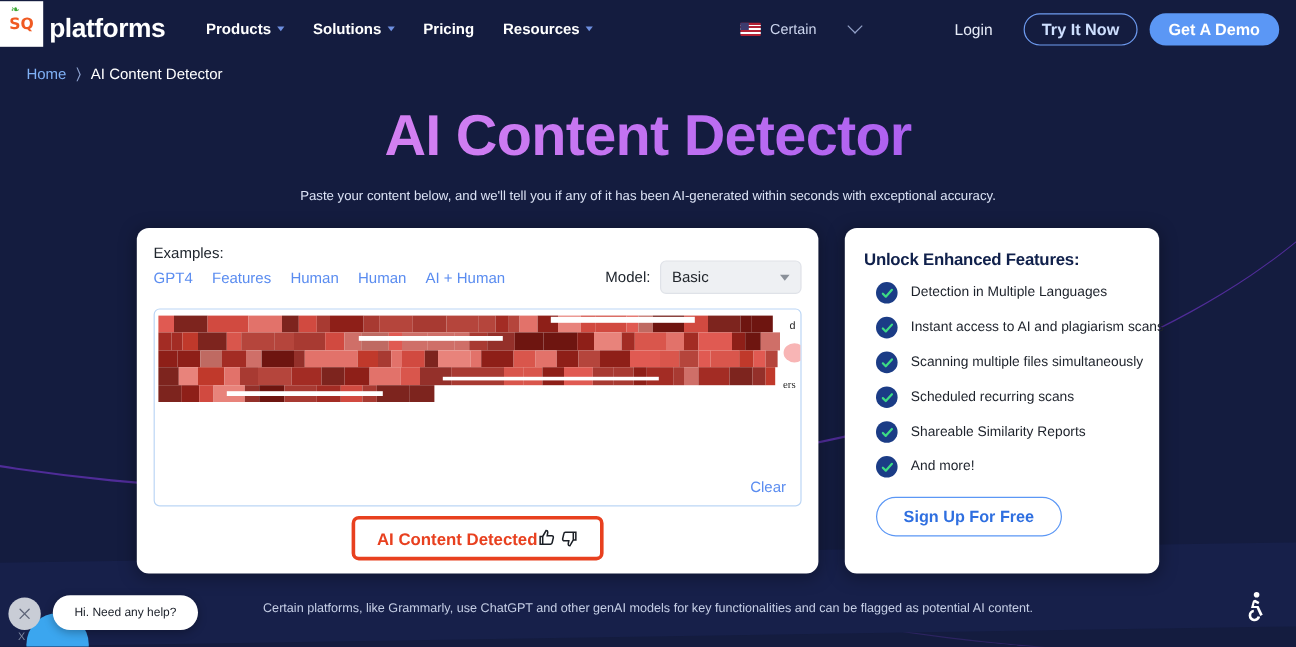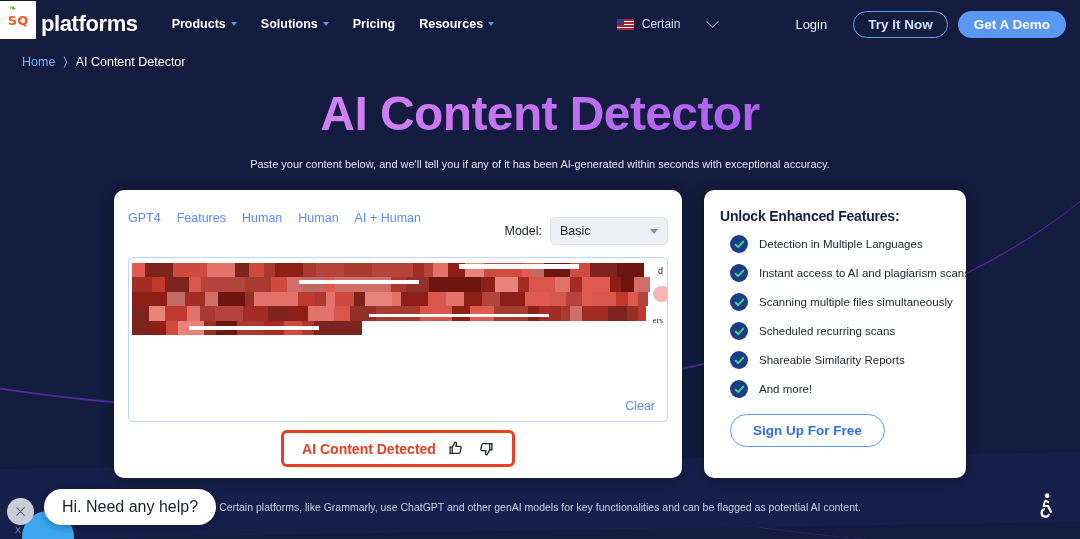--- a/index.html
+++ b/index.html
@@ -288,21 +288,21 @@
   .clear-link {
     position: absolute; right: 12px; bottom: 8px;
     color: #5a8cf0; font-size: 12.5px; cursor: pointer;
   }
 
   .result-wrap { display: flex; justify-content: center; margin-top: 8px; }
   .result-box {
     border: 3px solid #e8401f;
     border-radius: 6px;
     padding: 7px 18px;
-    display: flex; align-items: center; gap: 12px;
+    display: flex; align-items: center; 
     background: #ffffff;
   }
   .result-text { color: #e8401f; font-size: 14px; font-weight: 700; }
   .thumb { width: 17px; height: 17px; color: #1b1f26; display: block; }
 
   
   .features-title {
     color: #10204b; font-size: 14px; font-weight: 700; letter-spacing: -0.2px;
   }
   .feature-list { margin-top: 11px; display: flex; flex-direction: column; gap: 11px; }
@@ -346,21 +346,21 @@
   .chat-close svg { width: 13px; height: 13px; }
   .chat-close-label {
     position: absolute; left: 15px; bottom: 4px;
     font-size: 9px; color: #7c86a0; z-index: 20;
   }
   .chat-bubble {
     position: absolute; left: 44px; bottom: 14px;
     background: #ffffff; color: #1a1f28;
     border-radius: 999px;
     padding: 9px 18px;
-    font-size: 16px;
+    font-size: 10px;
     box-shadow: 0 2px 8px rgba(0,0,0,.3);
     cursor: pointer; z-index: 20;
   }
   .chat-launcher {
     position: absolute; left: 22px; bottom: -24px;
     width: 52px; height: 52px; border-radius: 50%;
     background: #3ba6ef; z-index: 19;
   }
 
   .a11y-btn {
@@ -438,20 +438,21 @@
     <div class="hero-title">AI Content Detector</div>
     <div class="hero-sub">Paste your content below, and we'll tell you if any of it has been AI-generated within seconds with exceptional accuracy.</div>
   </div>
 
   <div class="main-row">
 
     <div class="card card-left">
 
       <div class="examples-row">
         <div>
+          <div class="examples-label">Examples:</div>
           <div class="examples-links">
             <span class="ex-link">GPT4</span>
             <span class="ex-link">Features</span>
             <span class="ex-link">Human</span>
             <span class="ex-link">Human</span>
             <span class="ex-link">AI + Human</span>
           </div>
         </div>
 
         <div class="model-group">

